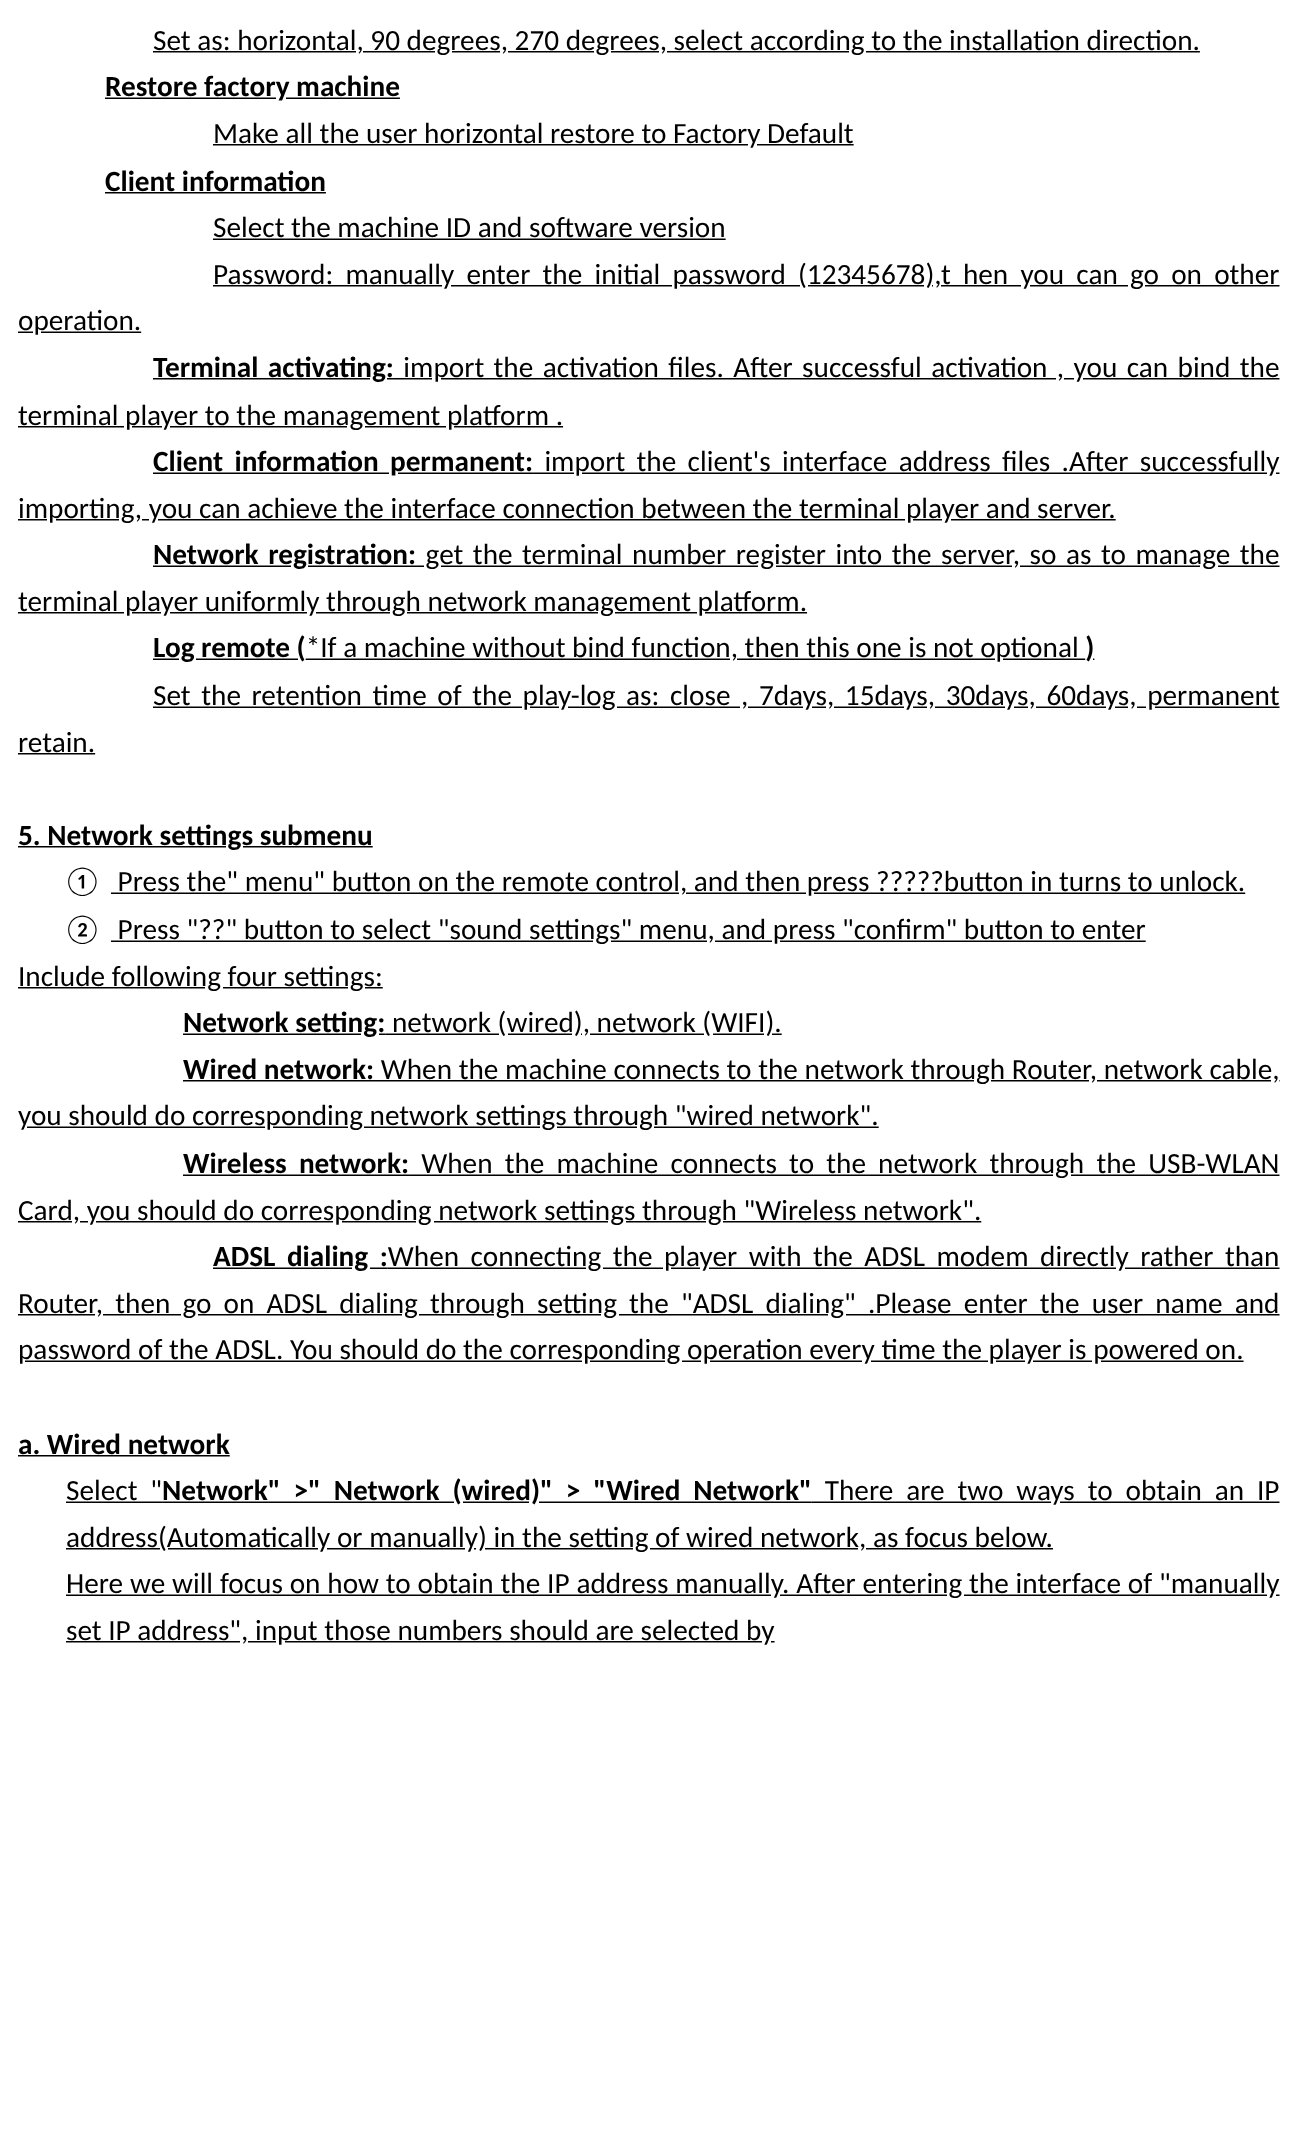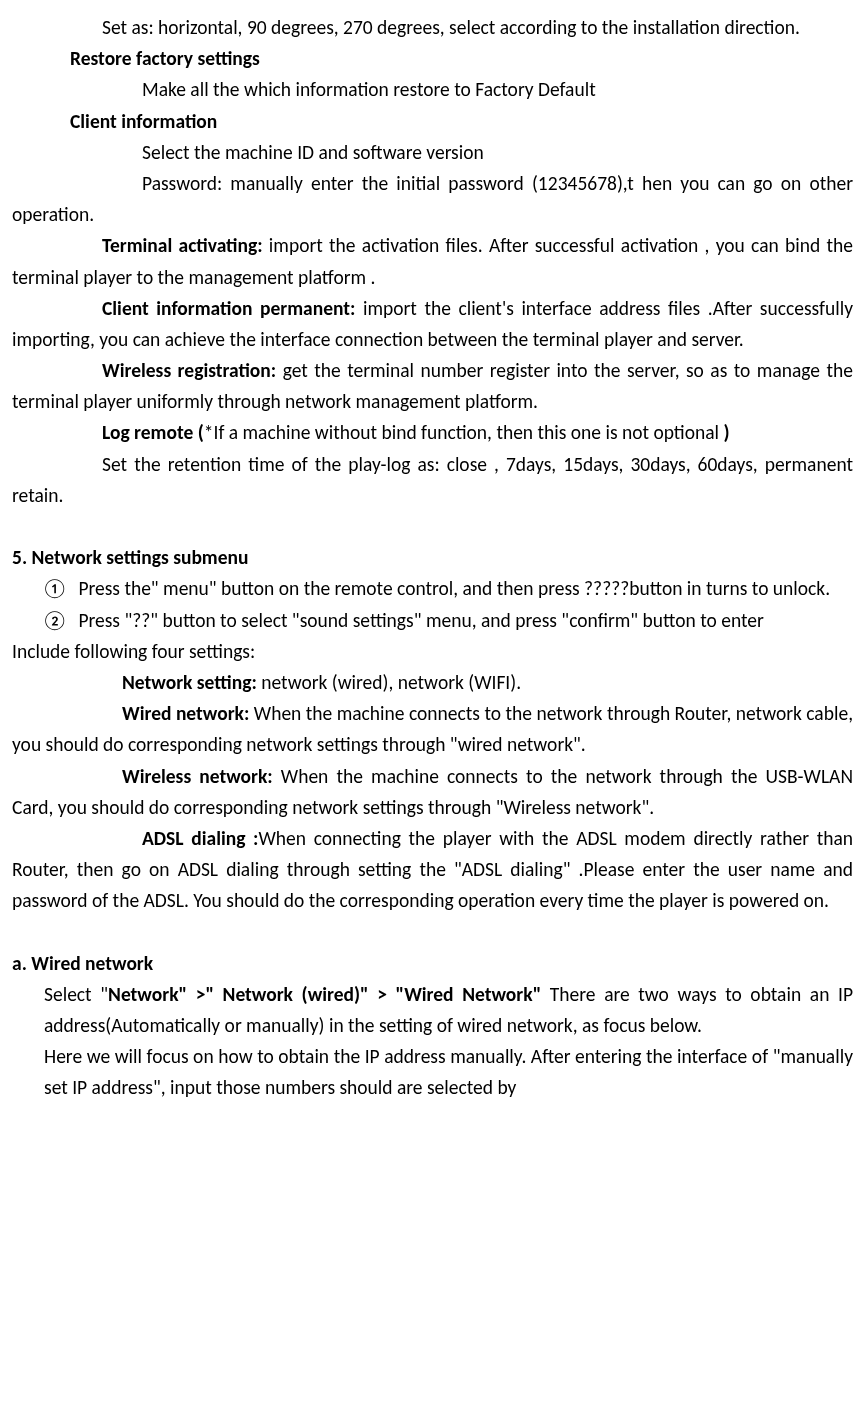--- a/index.html
+++ b/index.html
@@ -10,20 +10,21 @@
       background: #fff;
       margin: 0;
       padding: 12px;
       width: 865px;
       box-sizing: border-box;
     }
     p {
       margin: 0;
       text-align: justify;
       text-justify: inter-word;
+      text-decoration: underline;
     }
     .indent-medium { text-indent: 58px; }
     .indent-large { text-indent: 130px; }
     .blank { height: 1.6em; }
     .bold { font-weight: bold; }
     .list-item {
       padding-left: 54px;
       text-align: justify;
       margin: 0;
     }
@@ -37,35 +38,35 @@
       padding-left: 32px;
       text-align: justify;
       margin: 0;
     }
   </style>
 </head>
 <body>
 
 <p><span style="display:inline-block; width:90px;"></span><span>Set as: horizontal, 90 degrees, 270 degrees, select according to the installation direction.</span></p>
 
-<p class="indent-medium"><span class="bold">Restore factory settings</span></p>
+<p class="indent-medium"><span class="bold">Restore factory machine</span></p>
 
-<p class="indent-large"><span>Make all the which information restore to Factory Default</span></p>
+<p class="indent-large"><span>Make all the user horizontal restore to Factory Default</span></p>
 
 <p class="indent-medium"><span class="bold">Client information</span></p>
 
 <p class="indent-large"><span>Select the machine ID and software version</span></p>
 
 <p><span style="display:inline-block; width:130px;"></span><span>Password: manually enter the initial password (12345678),t hen you can go on other operation.</span></p>
 
 <p><span style="display:inline-block; width:90px;"></span><span class="bold">Terminal activating:</span><span>  import the activation files. After successful activation , you can bind the terminal player to the management platform .</span></p>
 
 <p><span style="display:inline-block; width:90px;"></span><span class="bold">Client information permanent:</span><span> import the client's interface address files .After successfully importing, you can achieve the interface connection between the terminal player and server.</span></p>
 
-<p><span style="display:inline-block; width:90px;"></span><span class="bold">Wireless registration:</span><span> get the terminal number register into the server, so as to manage the terminal player uniformly through network management platform.</span></p>
+<p><span style="display:inline-block; width:90px;"></span><span class="bold">Network registration:</span><span> get the terminal number register into the server, so as to manage the terminal player uniformly through network management platform.</span></p>
 
 <p><span style="display:inline-block; width:90px;"></span><span class="bold">Log remote (</span><span>*If a machine without bind function, then this one is not optional </span><span class="bold">)</span></p>
 
 <p><span style="display:inline-block; width:90px;"></span><span>Set the retention time of the play-log as: close , 7days, 15days, 30days, 60days, permanent retain.</span></p>
 
 <div class="blank"></div>
 
 <p><span class="bold">5. Network settings submenu</span></p>
 
 <p class="list-item"><span class="marker">①</span><span>  Press the" menu" button on the remote control, and then press ?????button in turns to unlock.</span></p>

